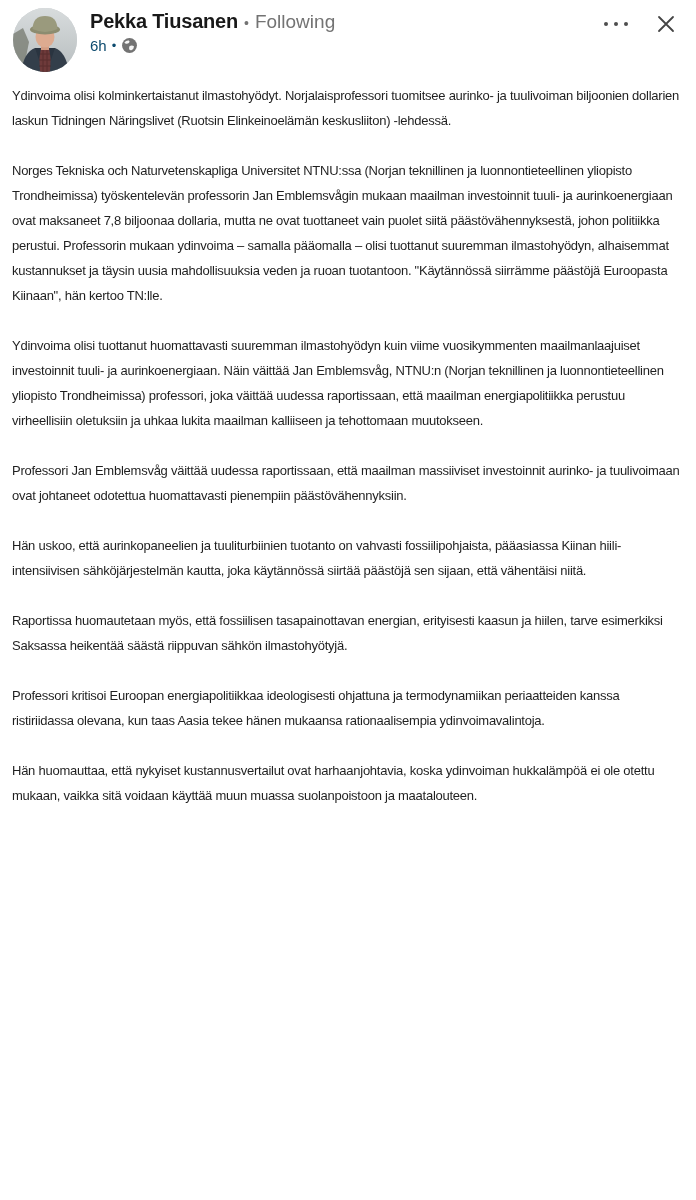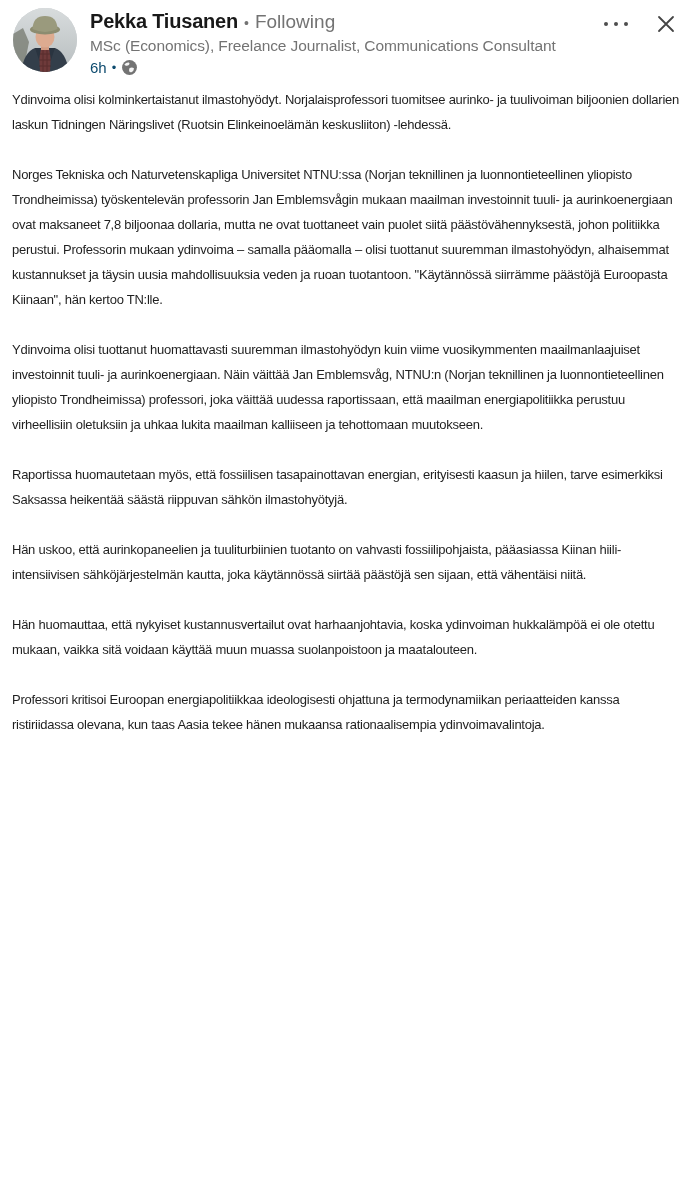--- a/index.html
+++ b/index.html
@@ -150,21 +150,20 @@
         <path d="M19.5,21 Q20,8 32,8 Q44,8 44.5,21 Q38,24 32,24 Q26,24 19.5,21 Z" fill="#9a9a7d"></path>
       </svg>
     </div>
 
     <div class="header-text">
       <div class="name-row">
         <span class="author-name">Pekka Tiusanen</span>
         <span class="name-sep">•</span>
         <span class="following">Following</span>
       </div>
-      <div class="headline">MSc (Economics), Freelance Journalist, Communications Consultant</div>
       <div class="meta-row">
         <span>6h</span>
         <span class="meta-sep">•</span>
         <span class="globe">
           <svg width="17" height="17" viewBox="0 0 16 16">
             <circle cx="8" cy="8" r="7" fill="#737373"></circle>
             <path d="M3.2,5.2 Q5,3 7.4,3.4 Q8.6,4.2 7.6,5.4 Q6.6,6.6 4.8,6.4 Q3.5,6.2 3.2,5.2 Z" fill="#ffffff" opacity="0.92"></path>
             <path d="M8.2,8.4 Q10.8,7.4 12.3,9 Q12,11.6 9.8,12.5 Q7.8,12.8 7.6,10.8 Q7.5,9.2 8.2,8.4 Z" fill="#ffffff" opacity="0.92"></path>
           </svg>
         </span>
@@ -185,19 +184,20 @@
         </svg>
       </button>
     </div>
 
   </div>
 
   <div class="post-body">
     <p>Ydinvoima olisi kolminkertaistanut ilmastohyödyt. Norjalaisprofessori tuomitsee aurinko- ja tuulivoiman biljoonien dollarien laskun Tidningen Näringslivet (Ruotsin Elinkeinoelämän keskusliiton) -lehdessä.</p>
     <p>Norges Tekniska och Naturvetenskapliga Universitet NTNU:ssa (Norjan teknillinen ja luonnontieteellinen yliopisto Trondheimissa) työskentelevän professorin Jan Emblemsvågin mukaan maailman investoinnit tuuli- ja aurinkoenergiaan ovat maksaneet 7,8 biljoonaa dollaria, mutta ne ovat tuottaneet vain puolet siitä päästövähennyksestä, johon politiikka perustui. Professorin mukaan ydinvoima – samalla pääomalla – olisi tuottanut suuremman ilmastohyödyn, alhaisemmat kustannukset ja täysin uusia mahdollisuuksia veden ja ruoan tuotantoon. "Käytännössä siirrämme päästöjä Euroopasta Kiinaan", hän kertoo TN:lle.</p>
     <p>Ydinvoima olisi tuottanut huomattavasti suuremman ilmastohyödyn kuin viime vuosikymmenten maailmanlaajuiset investoinnit tuuli- ja aurinkoenergiaan. Näin väittää Jan Emblemsvåg, NTNU:n (Norjan teknillinen ja luonnontieteellinen yliopisto Trondheimissa) professori, joka väittää uudessa raportissaan, että maailman energiapolitiikka perustuu virheellisiin oletuksiin ja uhkaa lukita maailman kalliiseen ja tehottomaan muutokseen.</p>
+    <p>Professori Jan Emblemsvåg väittää uudessa raportissaan, että maailman massiiviset investoinnit aurinko- ja tuulivoimaan ovat johtaneet odotettua huomattavasti pienempiin päästövähennyksiin.</p>
+    <p>Hän uskoo, että aurinkopaneelien ja tuuliturbiinien tuotanto on vahvasti fossiilipohjaista, pääasiassa Kiinan hiili-intensiivisen sähköjärjestelmän kautta, joka käytännössä siirtää päästöjä sen sijaan, että vähentäisi niitä.</p>
     <p>Raportissa huomautetaan myös, että fossiilisen tasapainottavan energian, erityisesti kaasun ja hiilen, tarve esimerkiksi Saksassa heikentää säästä riippuvan sähkön ilmastohyötyjä.</p>
-    <p>Hän uskoo, että aurinkopaneelien ja tuuliturbiinien tuotanto on vahvasti fossiilipohjaista, pääasiassa Kiinan hiili-intensiivisen sähköjärjestelmän kautta, joka käytännössä siirtää päästöjä sen sijaan, että vähentäisi niitä.</p>
+    <p>Professori kritisoi Euroopan energiapolitiikkaa ideologisesti ohjattuna ja termodynamiikan periaatteiden kanssa ristiriidassa olevana, kun taas Aasia tekee hänen mukaansa rationaalisempia ydinvoimavalintoja.</p>
     <p>Hän huomauttaa, että nykyiset kustannusvertailut ovat harhaanjohtavia, koska ydinvoiman hukkalämpöä ei ole otettu mukaan, vaikka sitä voidaan käyttää muun muassa suolanpoistoon ja maatalouteen.</p>
-    <p>Professori kritisoi Euroopan energiapolitiikkaa ideologisesti ohjattuna ja termodynamiikan periaatteiden kanssa ristiriidassa olevana, kun taas Aasia tekee hänen mukaansa rationaalisempia ydinvoimavalintoja.</p>
   </div>
 
 </div>
 
 </body></html>

